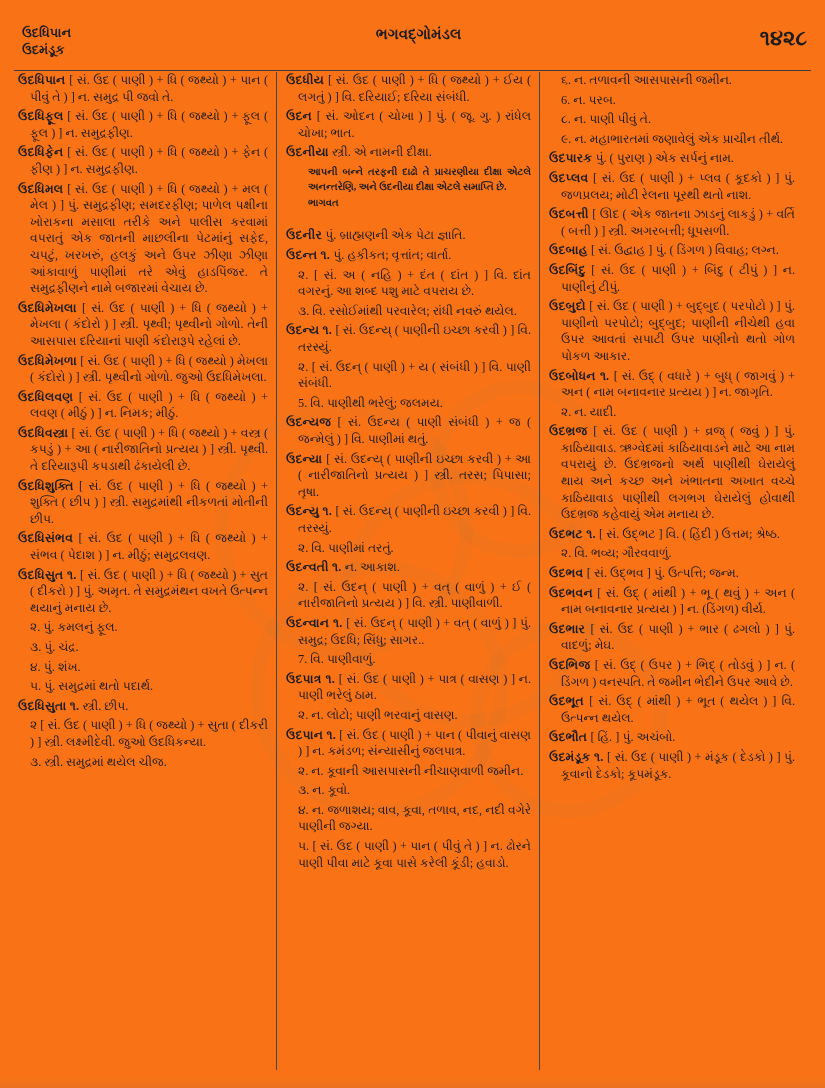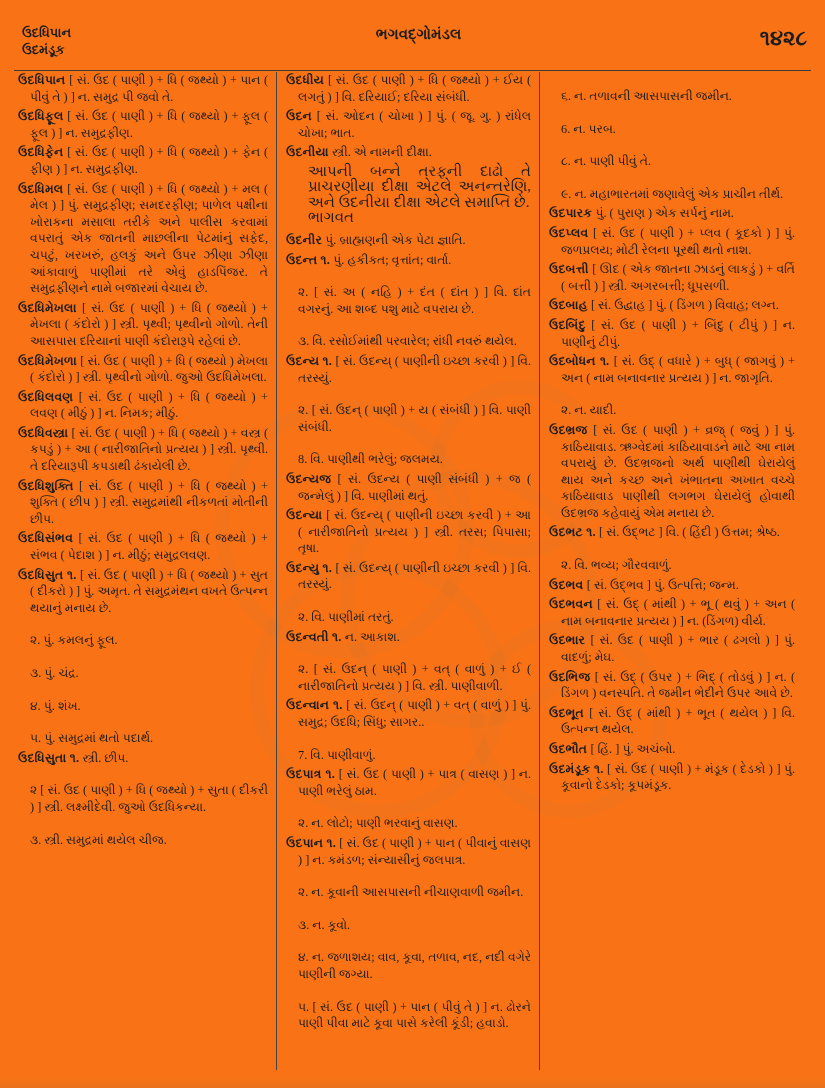--- a/index.html
+++ b/index.html
@@ -36,23 +36,23 @@
   .col{
     width:263px;box-sizing:border-box;
     padding:0 8px 0 4px;
     font-size:12.3px;line-height:16.6px;
     text-align:justify;
   }
   .col.divider{border-right:1.5px solid #444;}
   .col + .col{padding-left:9px;}
 
   p.entry{margin:0 0 3px 0;text-indent:-12px;padding-left:12px;}
-  p.sense{margin:16px 0 3px 0;padding-left:12px;text-indent:0;}
+  p.sense{margin:0 0 3px 0;padding-left:12px;text-indent:0;}
   p.quote{
-    margin:0 0 6px 0;padding-left:22px;font-size:15px;line-height:15.5px;
+    margin:0 0 17px 0;padding-left:22px;font-size:10px;line-height:15.5px;font-weight:bold;
   }
   p.quote .src{display:block;padding-right:2px;}
   b.head{font-weight:bold;letter-spacing:0.2px;}
   
   .page-edge{
     position:absolute;left:0;right:0;bottom:0;height:10px;
     background:linear-gradient(to bottom, rgba(0,0,0,0) 0%, rgba(90,90,85,0.10) 100%);
     z-index:0;
   }
 </style>
@@ -103,21 +103,21 @@
         <p class="entry"><b class="head">ઉદધીય </b>[ સં. ઉદ ( પાણી ) + ધિ ( જથ્યો ) + ઈય ( લગતું ) ] વિ. દરિયાઈ; દરિયા સંબંધી.</p>
         <p class="entry"><b class="head">ઉદન </b>[ સં. ઓદન ( ચોખા ) ] પું. ( જૂ. ગુ. ) રાંધેલ ચોખા; ભાત.</p>
         <p class="entry"><b class="head">ઉદનીયા </b>સ્ત્રી. એ નામની દીક્ષા.</p>
         <p class="quote">આપની બન્ને તરફની દાઢો તે પ્રાચરણીયા દીક્ષા એટલે અનન્તરેણિ, અને ઉદનીયા દીક્ષા એટલે સમાપ્તિ છે.<span class="src">ભાગવત</span></p>
         <p class="entry"><b class="head">ઉદનીર </b>પું. બ્રાહ્મણની એક પેટા જ્ઞાતિ.</p>
         <p class="entry"><b class="head">ઉદન્ત ૧. </b>પું. હકીકત; વૃત્તાંત; વાર્તા.</p>
         <p class="sense">૨. [ સં. અ ( નહિ ) + દંત ( દાંત ) ] વિ. દાંત વગરનું. આ શબ્દ પશુ માટે વપરાય છે.</p>
         <p class="sense">૩. વિ. રસોઈમાંથી પરવારેલ; રાંધી નવરું થયેલ.</p>
         <p class="entry"><b class="head">ઉદન્ય ૧. </b>[ સં. ઉદન્ય્ ( પાણીની ઇચ્છા કરવી ) ] વિ. તરસ્યું.</p>
         <p class="sense">૨. [ સં. ઉદન્ ( પાણી ) + ય ( સંબંધી ) ] વિ. પાણી સંબંધી.</p>
-        <p class="sense">8. વિ. પાણીથી ભરેલું; જલમય.</p>
+        <p class="sense">5. વિ. પાણીથી ભરેલું; જલમય.</p>
         <p class="entry"><b class="head">ઉદન્યજ </b>[ સં. ઉદન્ય ( પાણી સંબંધી ) + જ ( જન્મેલું ) ] વિ. પાણીમાં થતું.</p>
         <p class="entry"><b class="head">ઉદન્યા </b>[ સં. ઉદન્ય્ ( પાણીની ઇચ્છા કરવી ) + આ ( નારીજાતિનો પ્રત્યય ) ] સ્ત્રી. તરસ; પિપાસા; તૃષા.</p>
         <p class="entry"><b class="head">ઉદન્યુ ૧. </b>[ સં. ઉદન્ય્ ( પાણીની ઇચ્છા કરવી ) ] વિ. તરસ્યું.</p>
         <p class="sense">૨. વિ. પાણીમાં તરતું.</p>
         <p class="entry"><b class="head">ઉદન્વતી ૧. </b>ન. આકાશ.</p>
         <p class="sense">૨. [ સં. ઉદન્ ( પાણી ) + વત્ ( વાળું ) + ઈ ( નારીજાતિનો પ્રત્યય ) ] વિ. સ્ત્રી. પાણીવાળી.</p>
         <p class="entry"><b class="head">ઉદન્વાન ૧. </b>[ સં. ઉદન્ ( પાણી ) + વત્ ( વાળું ) ] પું. સમુદ્ર; ઉદધિ; સિંધુ; સાગર..</p>
         <p class="sense">7. વિ. પાણીવાળું.</p>
         <p class="entry"><b class="head">ઉદપાત્ર ૧. </b>[ સં. ઉદ ( પાણી ) + પાત્ર ( વાસણ ) ] ન. પાણી ભરેલું ઠામ.</p>
         <p class="sense">૨. ન. લોટો; પાણી ભરવાનું વાસણ.</p>
@@ -130,20 +130,21 @@
     <div class="col">
         <p class="sense">૬. ન. તળાવની આસપાસની જમીન.</p>
         <p class="sense">6. ન. પરબ.</p>
         <p class="sense">૮. ન. પાણી પીવું તે.</p>
         <p class="sense">૯. ન. મહાભારતમાં જણાવેલું એક પ્રાચીન તીર્થ.</p>
         <p class="entry"><b class="head">ઉદપારક </b>પું. ( પુરાણ ) એક સર્પનું નામ.</p>
         <p class="entry"><b class="head">ઉદપ્લવ </b>[ સં. ઉદ ( પાણી ) + પ્લવ ( કૂદકો ) ] પું. જળપ્રલય; મોટી રેલના પૂરથી થતો નાશ.</p>
         <p class="entry"><b class="head">ઉદબત્તી </b>[ ઊદ ( એક જાતના ઝાડનું લાકડું ) + વર્તિ ( બત્તી ) ] સ્ત્રી. અગરબત્તી; ધૂપસળી.</p>
         <p class="entry"><b class="head">ઉદબાહ </b>[ સં. ઉદ્વાહ ] પું. ( ડિંગળ ) વિવાહ; લગ્ન.</p>
         <p class="entry"><b class="head">ઉદબિંદુ </b>[ સં. ઉદ ( પાણી ) + બિંદુ ( ટીપું ) ] ન. પાણીનું ટીપું.</p>
+        <p class="entry"><b class="head">ઉદબુદો </b>[ સં. ઉદ ( પાણી ) + બુદ્બુદ ( પરપોટો ) ] પું. પાણીનો પરપોટો; બુદ્બુદ; પાણીની નીચેથી હવા ઉપર આવતાં સપાટી ઉપર પાણીનો થતો ગોળ પોકળ આકાર.</p>
         <p class="entry"><b class="head">ઉદબોધન ૧. </b>[ સં. ઉદ્ ( વધારે ) + બુધ્ ( જાગવું ) + અન ( નામ બનાવનાર પ્રત્યય ) ] ન. જાગૃતિ.</p>
         <p class="sense">૨. ન. યાદી.</p>
         <p class="entry"><b class="head">ઉદભ્રજ </b>[ સં. ઉદ ( પાણી ) + વ્રજ્ ( જવું ) ] પું. કાઠિયાવાડ. ઋગ્વેદમાં કાઠિયાવાડને માટે આ નામ વપરાયું છે. ઉદભ્રજનો અર્થ પાણીથી ઘેરાયેલું થાય અને કચ્છ અને ખંભાતના અખાત વચ્ચે કાઠિયાવાડ પાણીથી લગભગ ઘેરાયેલું હોવાથી ઉદભ્રજ કહેવાયું એમ મનાય છે.</p>
         <p class="entry"><b class="head">ઉદભટ ૧. </b>[ સં. ઉદ્ભટ ] વિ. ( હિંદી ) ઉત્તમ; શ્રેષ્ઠ.</p>
         <p class="sense">૨. વિ. ભવ્ય; ગૌરવવાળું.</p>
         <p class="entry"><b class="head">ઉદભવ </b>[ સં. ઉદ્ભવ ] પું. ઉત્પત્તિ; જન્મ.</p>
         <p class="entry"><b class="head">ઉદભવન </b>[ સં. ઉદ્ ( માંથી ) + ભૂ ( થવું ) + અન ( નામ બનાવનાર પ્રત્યય ) ] ન. (ડિંગળ) વીર્ય.</p>
         <p class="entry"><b class="head">ઉદભાર </b>[ સં. ઉદ ( પાણી ) + ભાર ( ઢગલો ) ] પું. વાદળું; મેઘ.</p>
         <p class="entry"><b class="head">ઉદભિજ </b>[ સં. ઉદ્ ( ઉપર ) + ભિદ્ ( તોડવું ) ] ન. ( ડિંગળ ) વનસ્પતિ. તે જમીન ભેદીને ઉપર આવે છે.</p>
         <p class="entry"><b class="head">ઉદભૂત </b>[ સં. ઉદ્ ( માંથી ) + ભૂત ( થયેલ ) ] વિ. ઉત્પન્ન થયેલ.</p>

